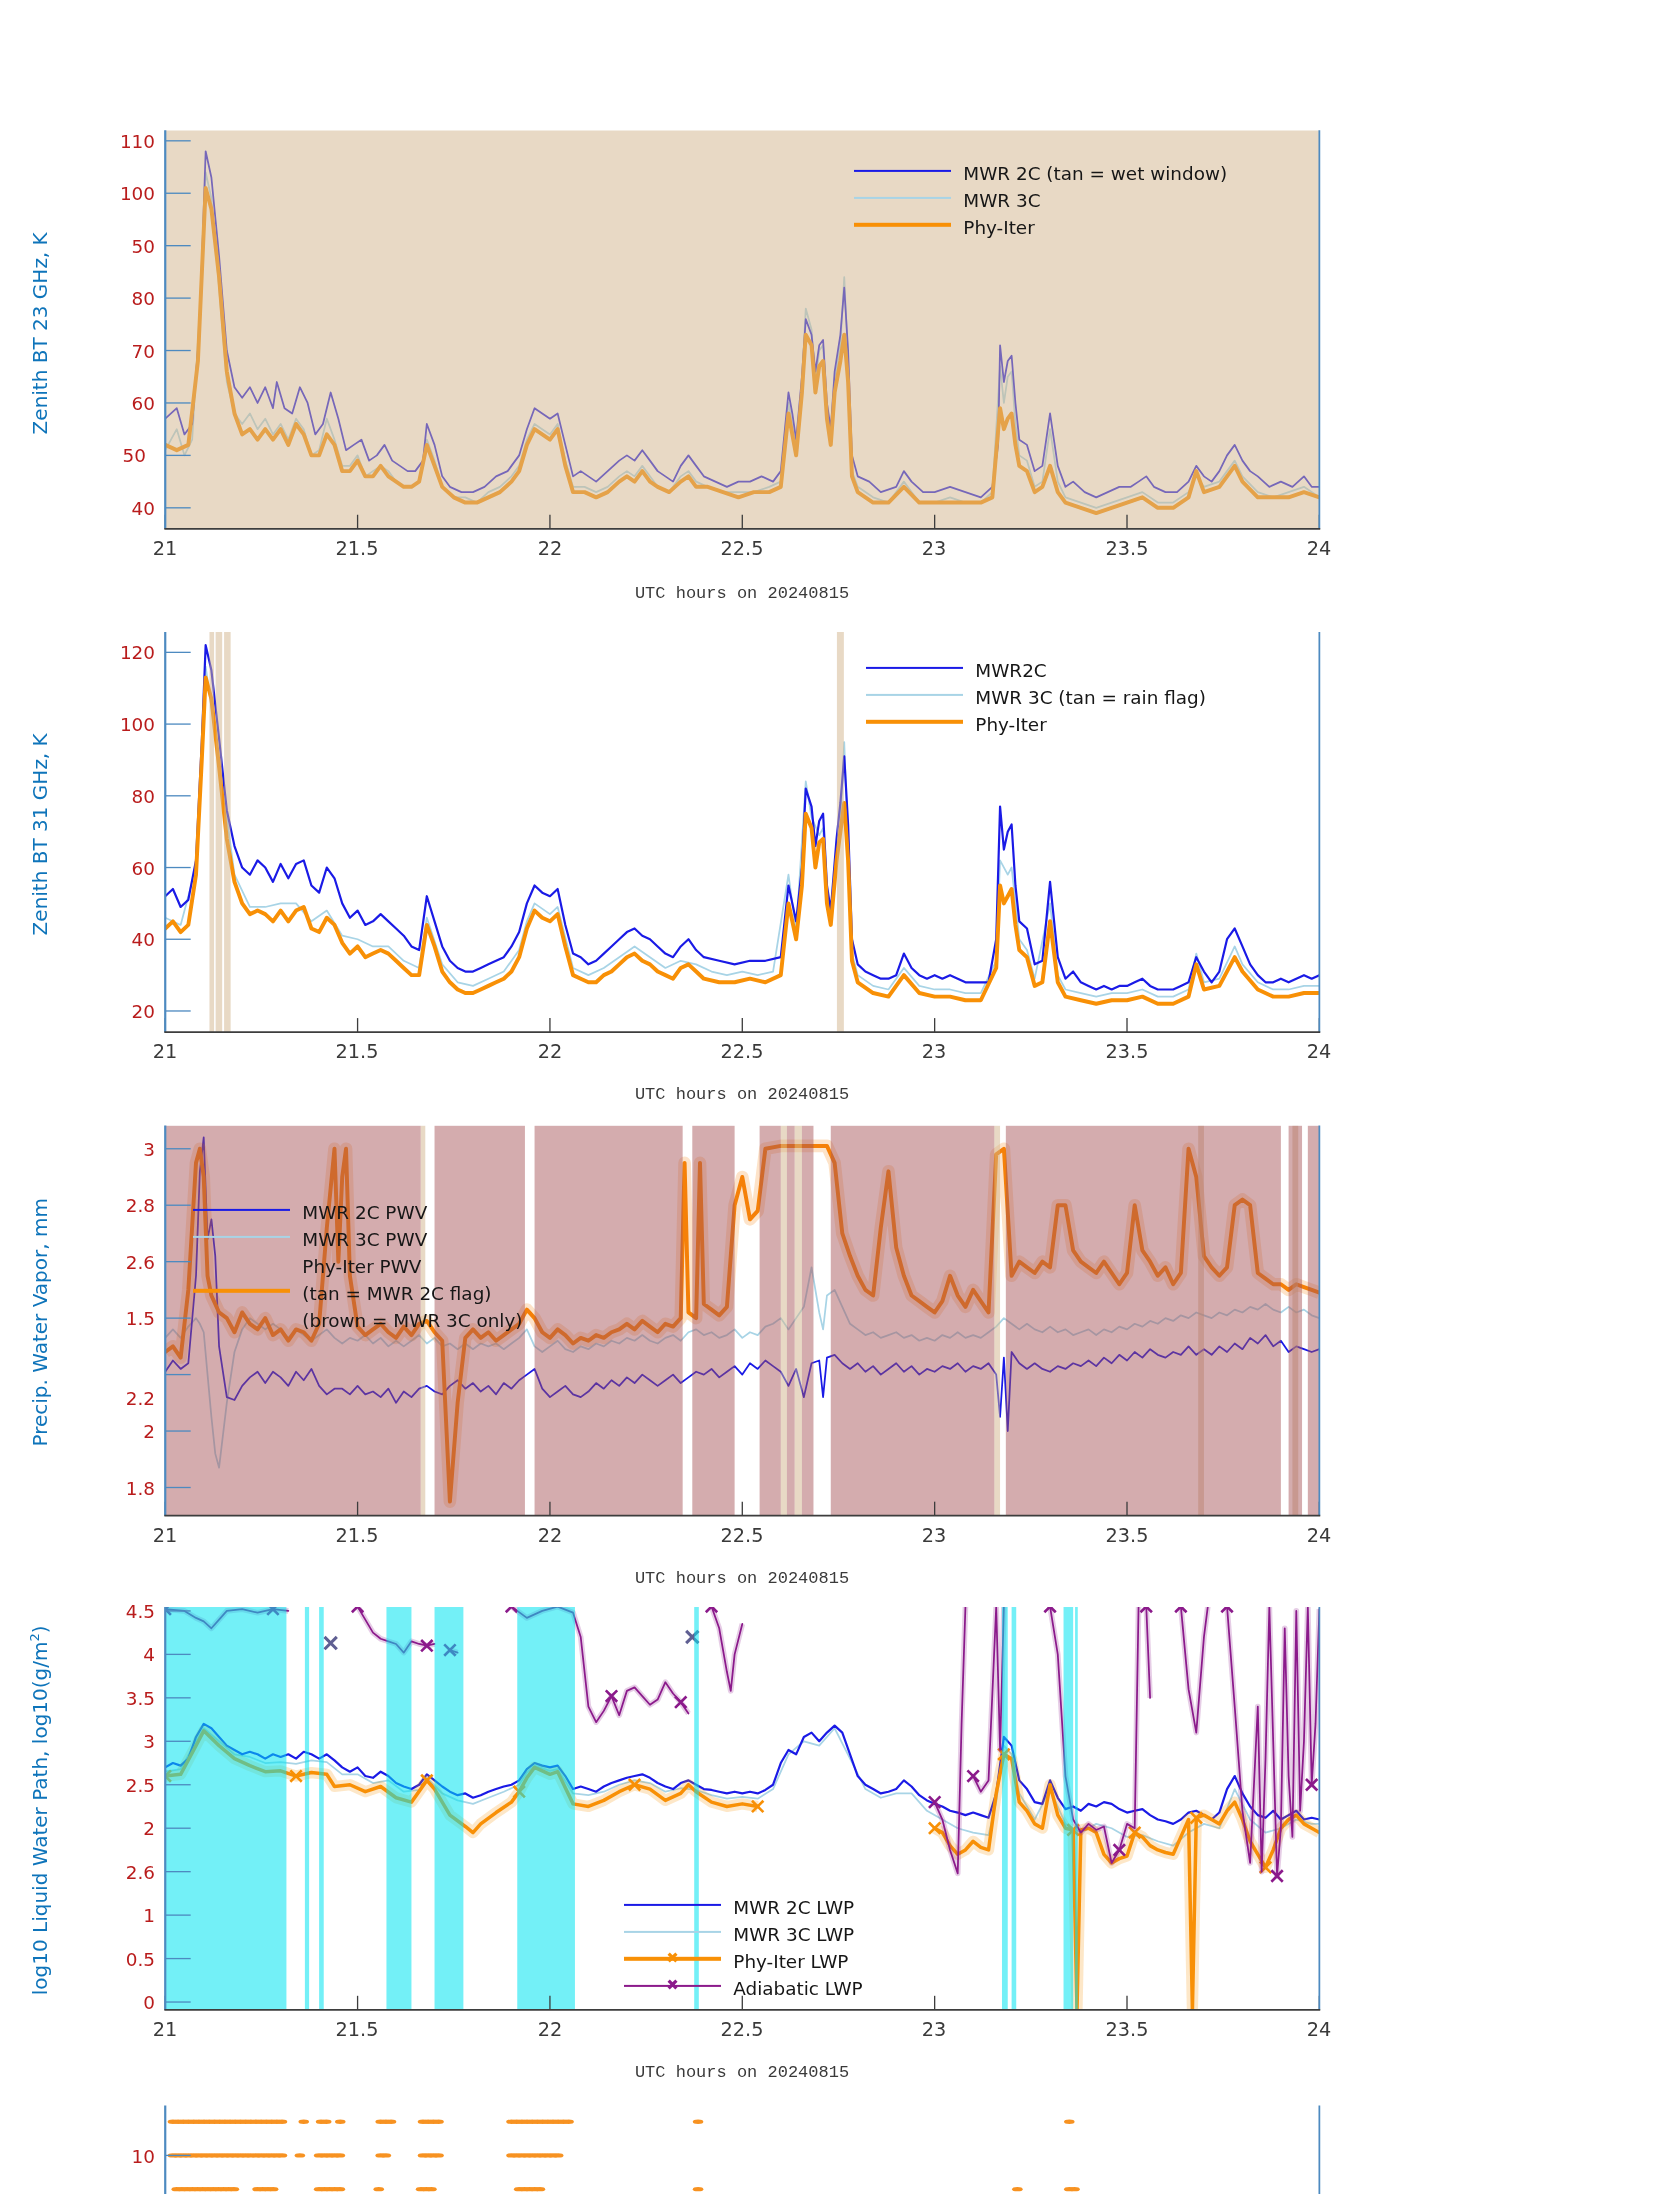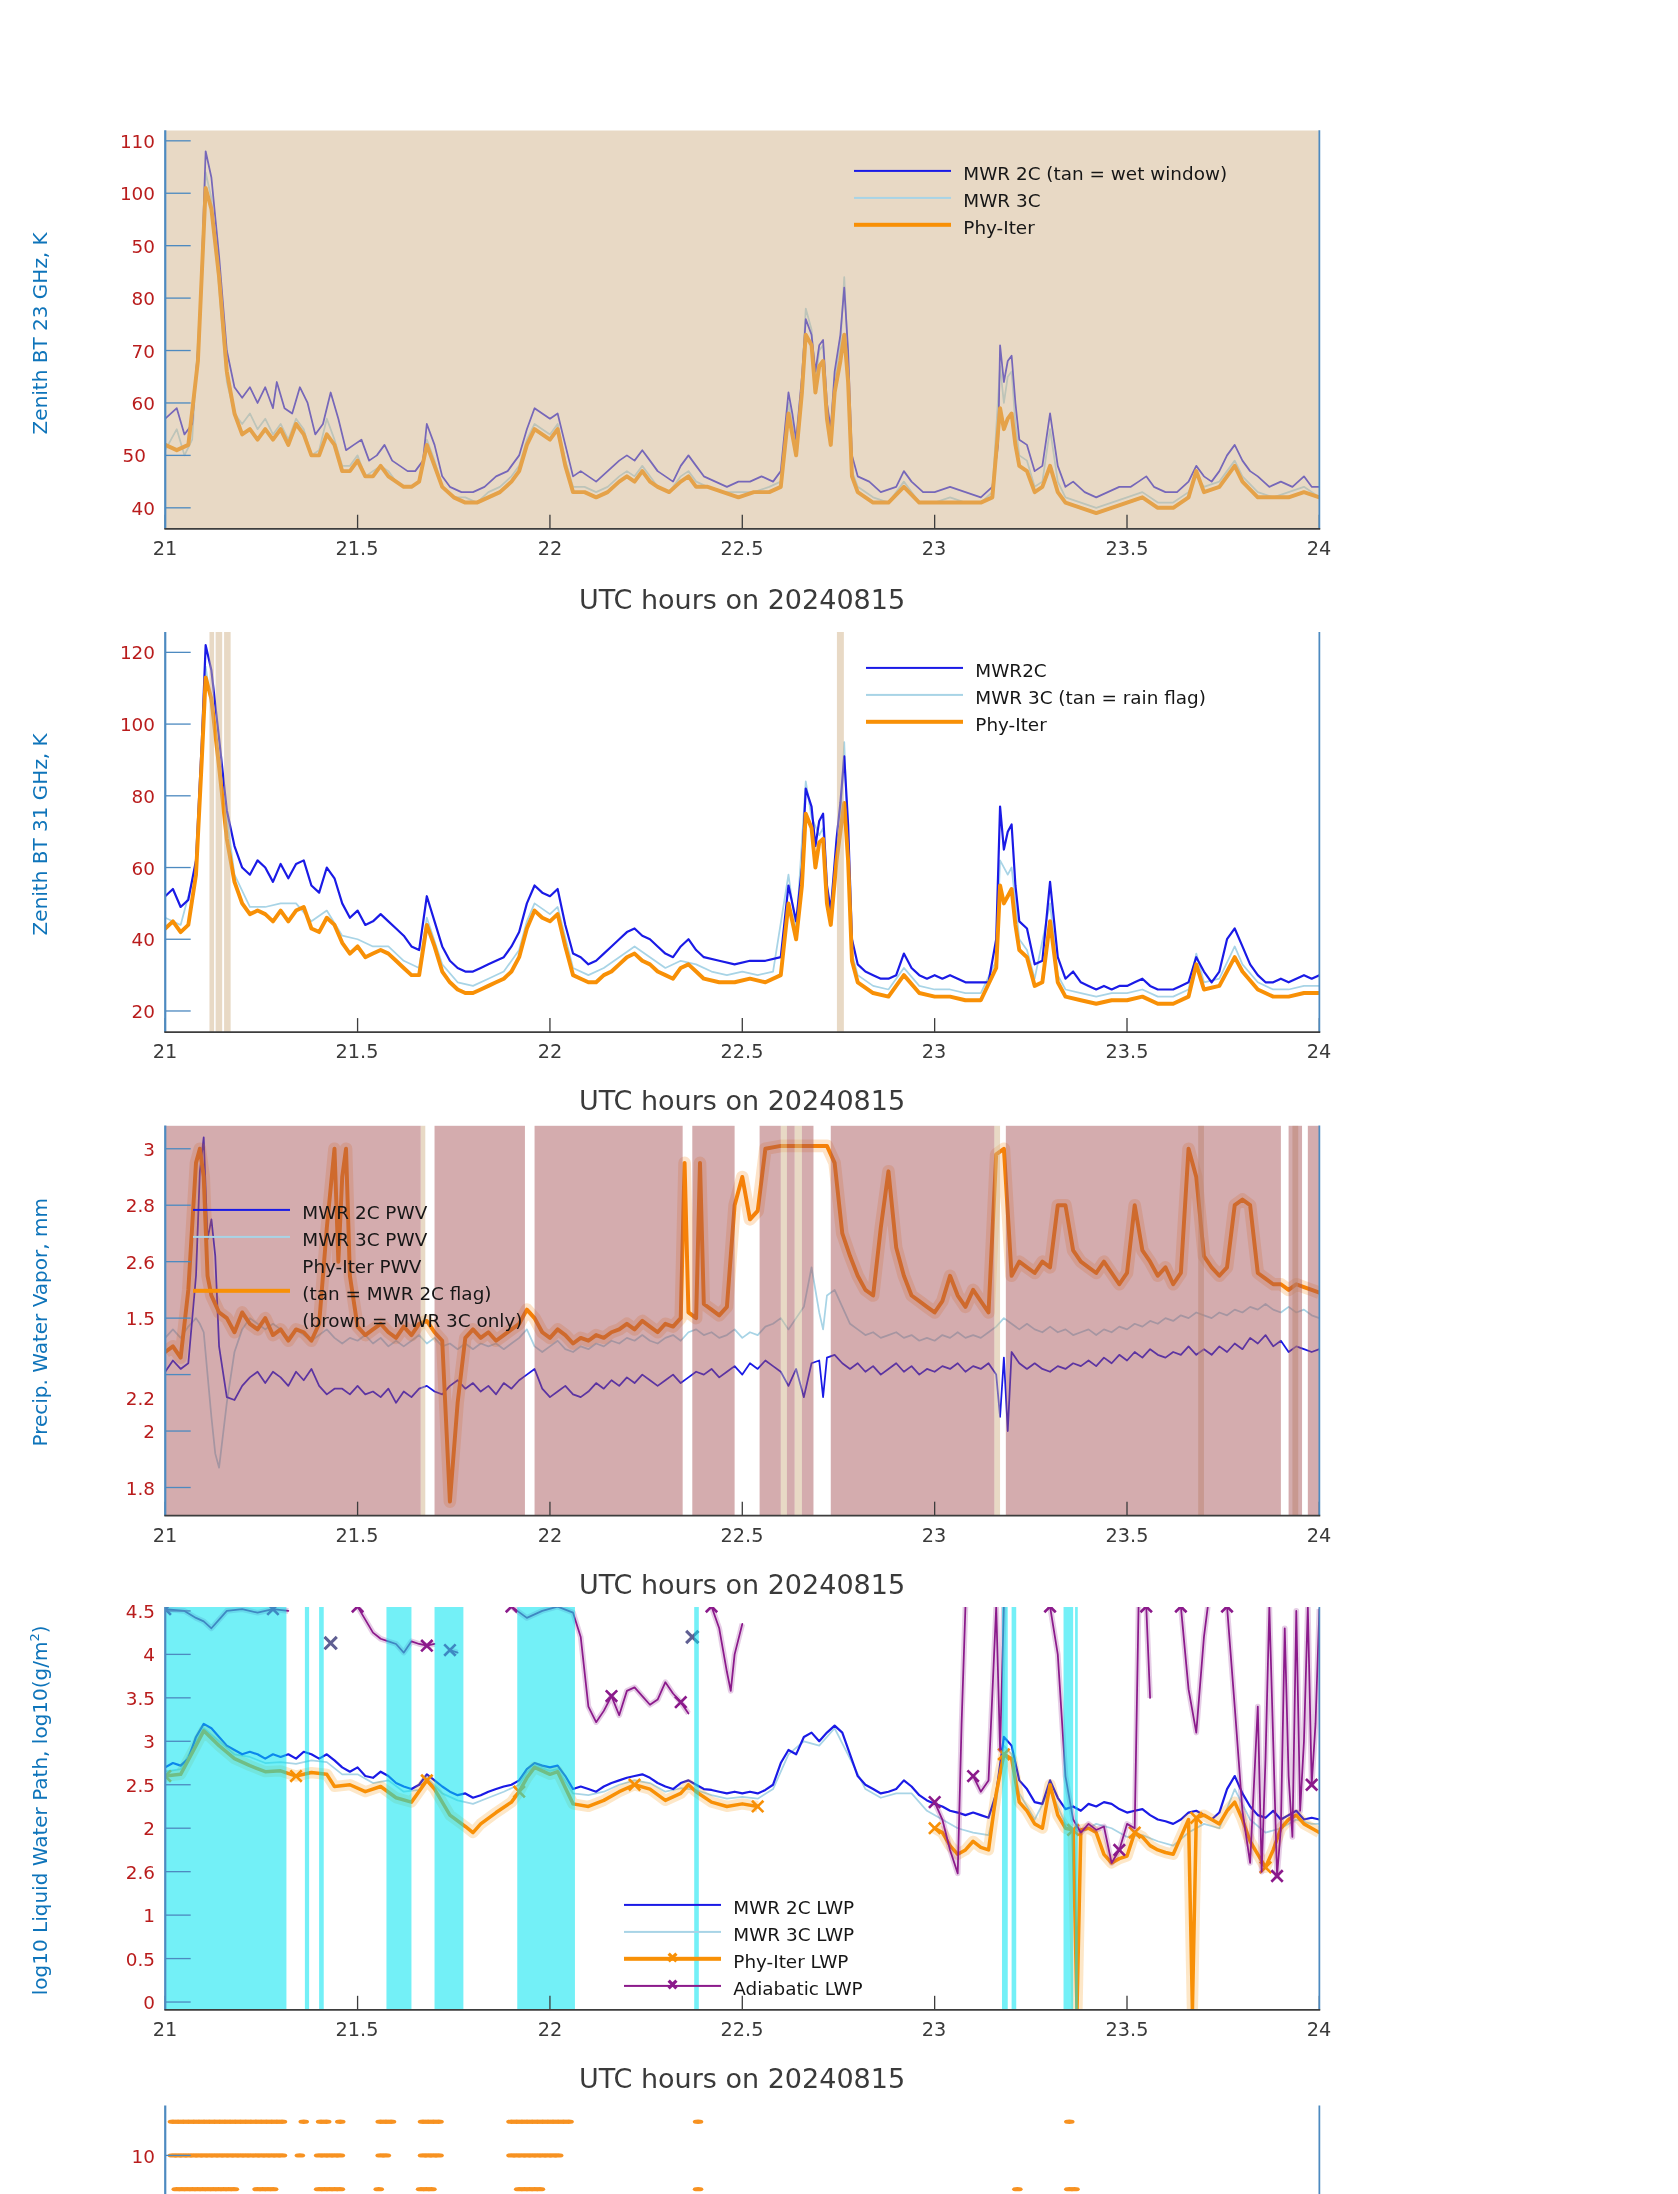--- a/index.html
+++ b/index.html
@@ -2,21 +2,21 @@
 <html style="font-size:7px"><head>
 <meta charset="utf-8">
 <style>
   html,body{margin:0;padding:0;background:#fff;}
   #page{position:relative;width:1679px;height:2633px;background:#fff;overflow:hidden;
         font-family:"DejaVu Sans","Liberation Sans",sans-serif;}
   #chart-svg{position:absolute;left:0;top:0;}
   .ylab{position:absolute;transform:rotate(-90deg);transform-origin:center center;
         color:#0e74ba;font-size:20px;white-space:nowrap;text-align:center;}
   .ylab sup{font-size:13px;}
-  .xlab{position:absolute;color:#3a3a3a;font-size:27px;white-space:nowrap;transform:translateX(-50%);}
+  .xlab{position:absolute;color:#3a3a3a;font-size:17px;white-space:nowrap;transform:translateX(-50%);font-family:Liberation Mono, monospace;}
   .ytick{position:absolute;color:#b91c1c;font-size:18.4px;transform:translate(-100%,-50%);white-space:nowrap;}
   .xtick{position:absolute;color:#3a3a3a;font-size:19.3px;transform:translate(-50%,0);white-space:nowrap;}
   .legend{position:absolute;}
   .lrow{display:flex;align-items:flex-end;height:27px;}
   .lswatch{width:97px;height:27px;position:relative;flex:0 0 auto;margin-right:12.3px;}
   .lswatch .line{position:absolute;left:0;right:0;top:50%;transform:translateY(-50%);}
   .lswatch .mk{position:absolute;left:50%;top:50%;transform:translate(-50%,-54%);font-weight:bold;font-size:15px;}
   .ltext{color:#161616;font-size:18.4px;white-space:nowrap;}
 </style>
 </head>

